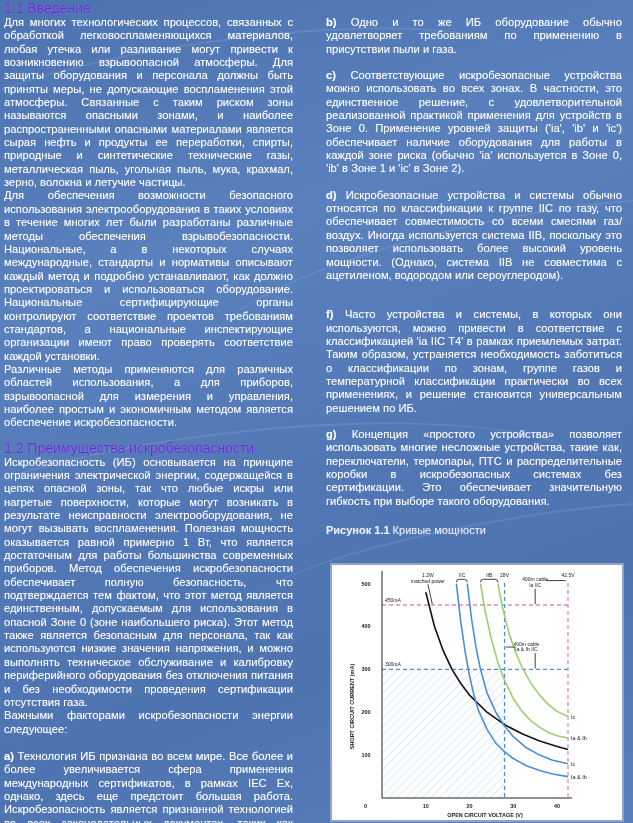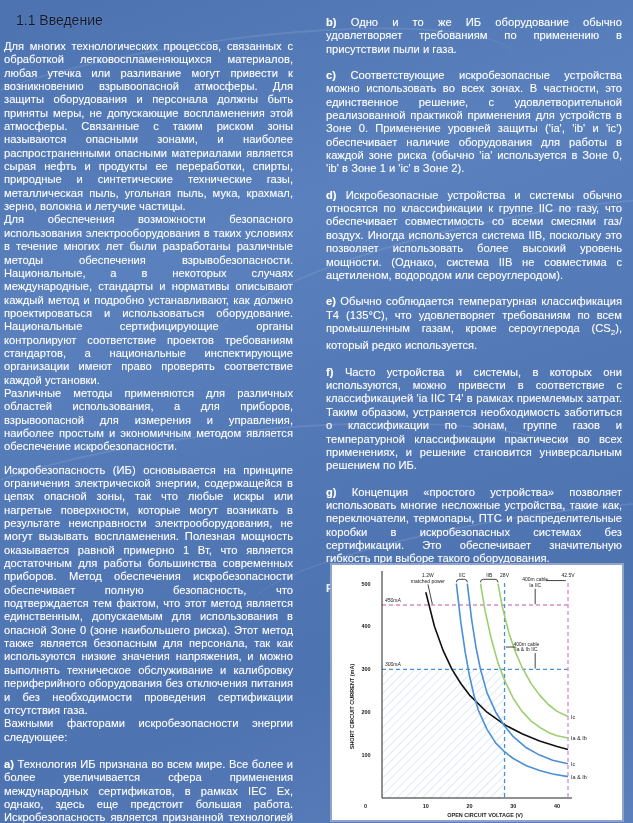--- a/index.html
+++ b/index.html
@@ -15,22 +15,22 @@
     pointer-events: none;
   }
   .col {
     position: absolute; top: 0;
     font-size: 11.2px; line-height: 13.35px;
     text-shadow: 0 0 1px rgba(255,255,255,0.35);
   }
   .col-left { left: 4px; width: 289px; }
   .col-right { left: 326px; width: 296px; }
   h2 {
-    margin: 12px; font-weight: normal; font-size: 14px; line-height: 16px;
-    color: #0f172a;
+    margin: 0; font-weight: normal; font-size: 14px; line-height: 16px;
+    color: #6d28d9;
   }
   p { margin: 0; text-align: justify; }
   .gap { height: 13px; }
   b.lbl { font-weight: bold; }
   .fig-caption { font-size: 11px; color: #e8eefc; }
   .fig-caption b { font-weight: bold; }
   .chart-box {
     position: absolute; left: 330px; top: 563px; width: 290px; height: 255px;
     background: #ffffff; border: 2px solid #8fa4c8;
   }
@@ -43,34 +43,34 @@
 <div class="wave" style="left:200px;top:220px;width:600px;height:140px;transform:rotate(-12deg);"></div>
 <div class="wave" style="left:-100px;top:430px;width:700px;height:160px;transform:rotate(-6deg);"></div>
 <div class="wave" style="left:250px;top:520px;width:500px;height:80px;transform:rotate(-10deg);"></div>
 
 <div class="col col-left">
   <h2>1.1 Введение</h2>
   <p>Для многих технологических процессов, связанных с обработкой легковоспламеняющихся материалов, любая утечка или разливание могут привести к возникновению взрывоопасной атмосферы. Для защиты оборудования и персонала должны быть приняты меры, не допускающие воспламенения этой атмосферы. Связанные с таким риском зоны называются опасными зонами, и наиболее распространенными опасными материалами является сырая нефть и продукты ее переработки, спирты, природные и синтетические технические газы, металлическая пыль, угольная пыль, мука, крахмал, зерно, волокна и летучие частицы.</p>
   <p>Для обеспечения возможности безопасного использования электрооборудования в таких условиях в течение многих лет были разработаны различные методы обеспечения взрывобезопасности. Национальные, а в некоторых случаях международные, стандарты и нормативы описывают каждый метод и подробно устанавливают, как должно проектироваться и использоваться оборудование. Национальные сертифицирующие органы контролируют соответствие проектов требованиям стандартов, а национальные инспектирующие организации  имеют право проверять соответствие каждой установки.</p>
   <p>Различные методы применяются для различных областей использования, а для приборов, взрывоопасной для измерения и управления, наиболее простым и экономичным методом является обеспечение искробезопасности.</p>
   <div class="gap" style="height:10px"></div>
+  <h2>1.2 Преимущества искробезопасности</h2>
   <p>Искробезопасность (ИБ) основывается на принципе ограничения электрической энергии, содержащейся в цепях опасной зоны, так что любые искры или нагретые поверхности, которые могут возникать в результате неисправности электрооборудования, не могут вызывать воспламенения. Полезная мощность оказывается равной примерно 1 Вт, что является достаточным для работы большинства современных приборов. Метод обеспечения искробезопасности обеспечивает полную безопасность, что подтверждается тем фактом, что этот метод является единственным, допускаемым для использования в опасной Зоне 0 (зоне наибольшего риска). Этот метод также является безопасным для персонала, так как используются низкие значения напряжения, и можно выполнять техническое обслуживание и калибровку периферийного оборудования без отключения питания и без необходимости проведения сертификации отсутствия газа.</p>
   <p>Важными факторами искробезопасности энергии следующее:</p>
   <div class="gap" style="height:14px"></div>
   <p><b class="lbl">a)</b><span> Технология ИБ признана во всем мире. Все более и более увеличивается сфера применения международных сертификатов, в рамках IEC Ex, однако, здесь еще предстоит большая работа.  Искробезопасность является признанной технологией во всех законодательных документах, таких как Директивы ATEX или OSHA. Соответствующие стандарты и правила применения содержат детальное руководство по разработке и применению искробезопасного оборудования, обеспечивающее уровень, который не сопоставим ни с каким другим способом защиты.</span></p>
 </div>
 
 <div class="col col-right" style="top:16px">
   <p><b class="lbl">b)</b><span> Одно и то же ИБ оборудование обычно удовлетворяет требованиям по применению в присутствии пыли и газа.</span></p>
   <div class="gap"></div>
   <p><b class="lbl">c)</b><span> Соответствующие искробезопасные устройства можно использовать во всех зонах. В частности, это единственное решение, с удовлетворительной реализованной практикой применения для устройств в Зоне 0. Применение уровней защиты ('ia', 'ib' и 'ic') обеспечивает наличие оборудования для работы в каждой зоне риска (обычно 'ia' используется в Зоне 0, 'ib' в Зоне 1 и 'ic' в Зоне 2).</span></p>
   <div class="gap"></div>
   <p><b class="lbl">d)</b><span> Искробезопасные устройства и системы обычно относятся по классификации к группе IIC по газу, что обеспечивает совместимость со всеми смесями газ/воздух. Иногда используется система IIB, поскольку это позволяет использовать более высокий уровень мощности. (Однако, система IIB не совместима с ацетиленом, водородом или сероуглеродом).</span></p>
   <div class="gap"></div>
-  <p><b class="lbl">e)</b><span> Обычно соблюдается температурная классификация T4 (135°C), что удовлетворяет требованиям по всем промышленным газам, кроме сероуглерода (CS</span><sub style="font-size:8px">2</sub><span>), который редко используется.</span></p>
   <div class="gap"></div>
   <p><b class="lbl">f)</b><span> Часто устройства и системы, в которых они используются, можно привести в соответствие с классификацией 'ia IIC T4' в рамках приемлемых затрат. Таким образом, устраняется необходимость заботиться о классификации по зонам, группе газов и температурной классификации практически во всех применениях, и решение становится универсальным решением по ИБ.</span></p>
   <div class="gap"></div>
   <p><b class="lbl">g)</b><span> Концепция «простого устройства» позволяет использовать многие несложные устройства, такие как, переключатели, термопары, ПТС и распределительные коробки в искробезопасных системах без сертификации. Это обеспечивает значительную гибкость при выборе такого оборудования.</span></p>
   <div class="gap" style="height:16px"></div>
   <div class="fig-caption"><b>Рисунок 1.1</b><span> Кривые мощности</span></div>
 </div>
 
 <div class="chart-box">
   <svg id="chart" width="290" height="255">

